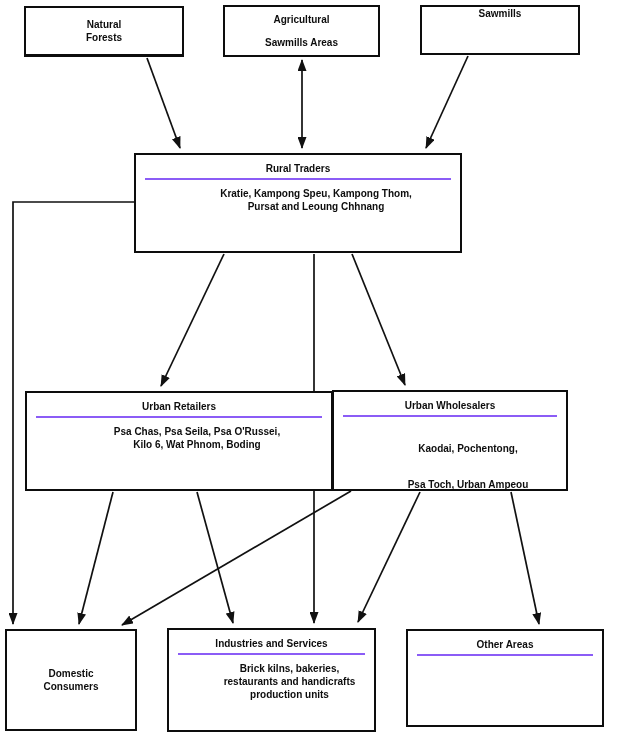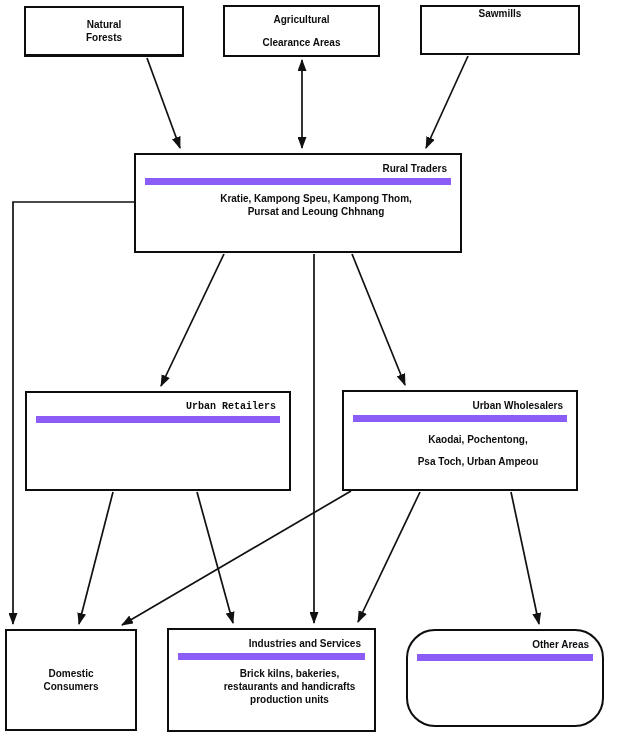--- a/index.html
+++ b/index.html
@@ -29,45 +29,44 @@
     background: #ffffff;
     text-align: center;
     font-size: 10px;
     font-weight: 700;
     line-height: 1.3;
   }
   .node .title {
     display: block;
     padding: 7px 4px 3px 4px;
     margin: 0 9px;
-    border-bottom: 7px solid #8b5cf6;
+    border-bottom: 2px solid #8b5cf6;
     white-space: nowrap;
-    text-align: right;
   }
   .node .body { display: block; padding-top: 7px; }
   .node .body span { display: block; white-space: nowrap; padding-left: 36px; }
   .centered {
     display: flex;
     flex-direction: column;
     align-items: center;
     justify-content: center;
   }
   .top-aligned { }
 
   #natural-forests      { left: 24px;  top: 6px;   width: 160px; height: 51px; border-bottom-width: 3px; }
   #agricultural         { left: 223px; top: 5px;   width: 157px; height: 52px; gap: 10px; }
   #sawmills             { left: 420px; top: 5px;   width: 160px; height: 50px; }
   #rural-traders        { left: 134px; top: 153px; width: 328px; height: 100px; }
-  #urban-retailers      { left: 25px;  top: 391px; width: 266px; height: 100px; font-family: Liberation Mono, monospace; }
-  #urban-wholesalers    { left: 342px; top: 390px; width: 236px; height: 101px; }
-  #urban-wholesalers .body span { margin-top: 9px; }
+  #urban-retailers      { left: 25px;  top: 391px; width: 308px; height: 100px; }
+  #urban-wholesalers    { left: 332px; top: 390px; width: 236px; height: 101px; }
+  #urban-wholesalers .body span { margin-top: 23px; }
   #urban-wholesalers .body { padding-top: 2px; }
   #domestic-consumers   { left: 5px;   top: 629px; width: 132px; height: 102px; }
   #industries-services  { left: 167px; top: 628px; width: 209px; height: 104px; }
-  #other-areas          { left: 406px; top: 629px; width: 198px; height: 98px; border-radius: 29px; }
+  #other-areas          { left: 406px; top: 629px; width: 198px; height: 98px; }
 </style>
 </head>
 <body>
 
 <div class="canvas">
 
   <svg class="arrows" viewBox="0 0 617 737">
     <defs>
       <marker id="ah" viewBox="0 0 12 9" refX="11" refY="4.5" markerWidth="12" markerHeight="9" markerUnits="userSpaceOnUse" orient="auto-start-reverse">
         <path d="M0,0 L12,4.5 L0,9 Z" fill="#111111"></path>
@@ -87,37 +86,41 @@
     <line x1="511" y1="492" x2="539" y2="624" marker-end="url(#ah)"></line>
   </svg>
 
   <div id="natural-forests" class="node centered">
     <span>Natural</span>
     <span>Forests</span>
   </div>
 
   <div id="agricultural" class="node centered">
     <span>Agricultural</span>
-    <span>Clearance Areas</span>
+    <span>Sawmills Areas</span>
   </div>
 
   <div id="sawmills" class="node top-aligned">
     <span>Sawmills</span>
   </div>
 
   <div id="rural-traders" class="node">
     <span class="title">Rural Traders</span>
     <span class="body">
       <span>Kratie, Kampong Speu, Kampong Thom,</span>
       <span>Pursat and Leoung Chhnang</span>
     </span>
   </div>
 
   <div id="urban-retailers" class="node">
     <span class="title">Urban Retailers</span>
+    <span class="body">
+      <span>Psa Chas, Psa Seila, Psa O'Russei,</span>
+      <span>Kilo 6, Wat Phnom, Boding</span>
+    </span>
   </div>
 
   <div id="urban-wholesalers" class="node">
     <span class="title">Urban Wholesalers</span>
     <span class="body">
       <span>Kaodai, Pochentong,</span>
       <span>Psa Toch, Urban Ampeou</span>
     </span>
   </div>
 

